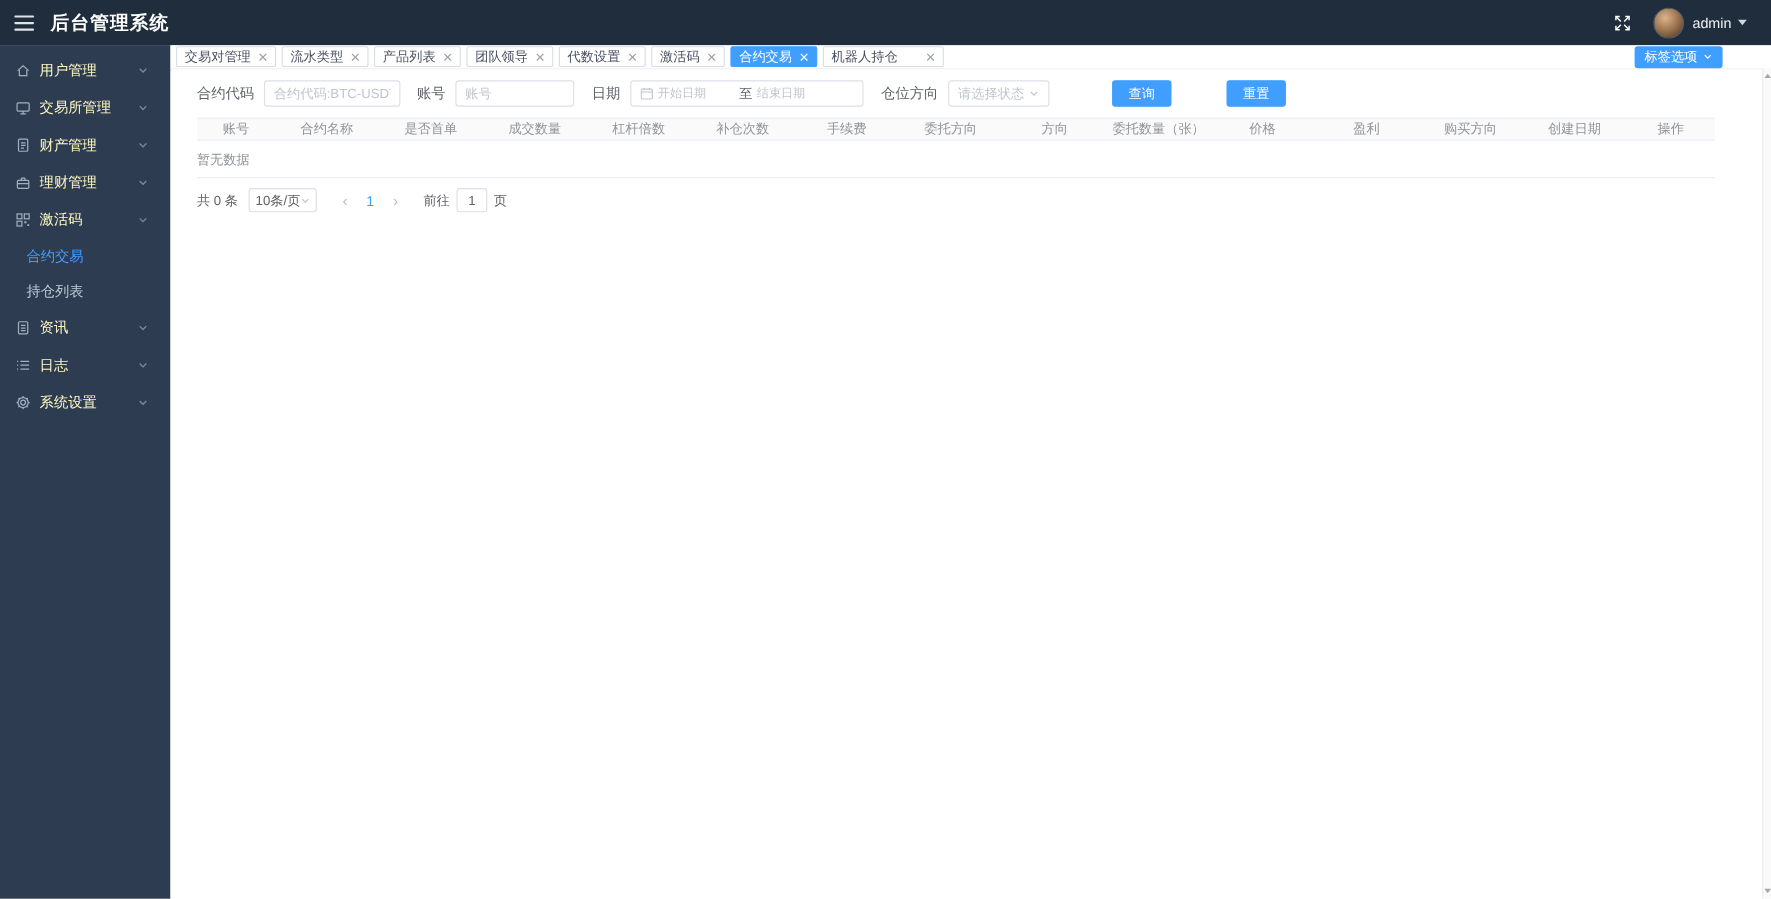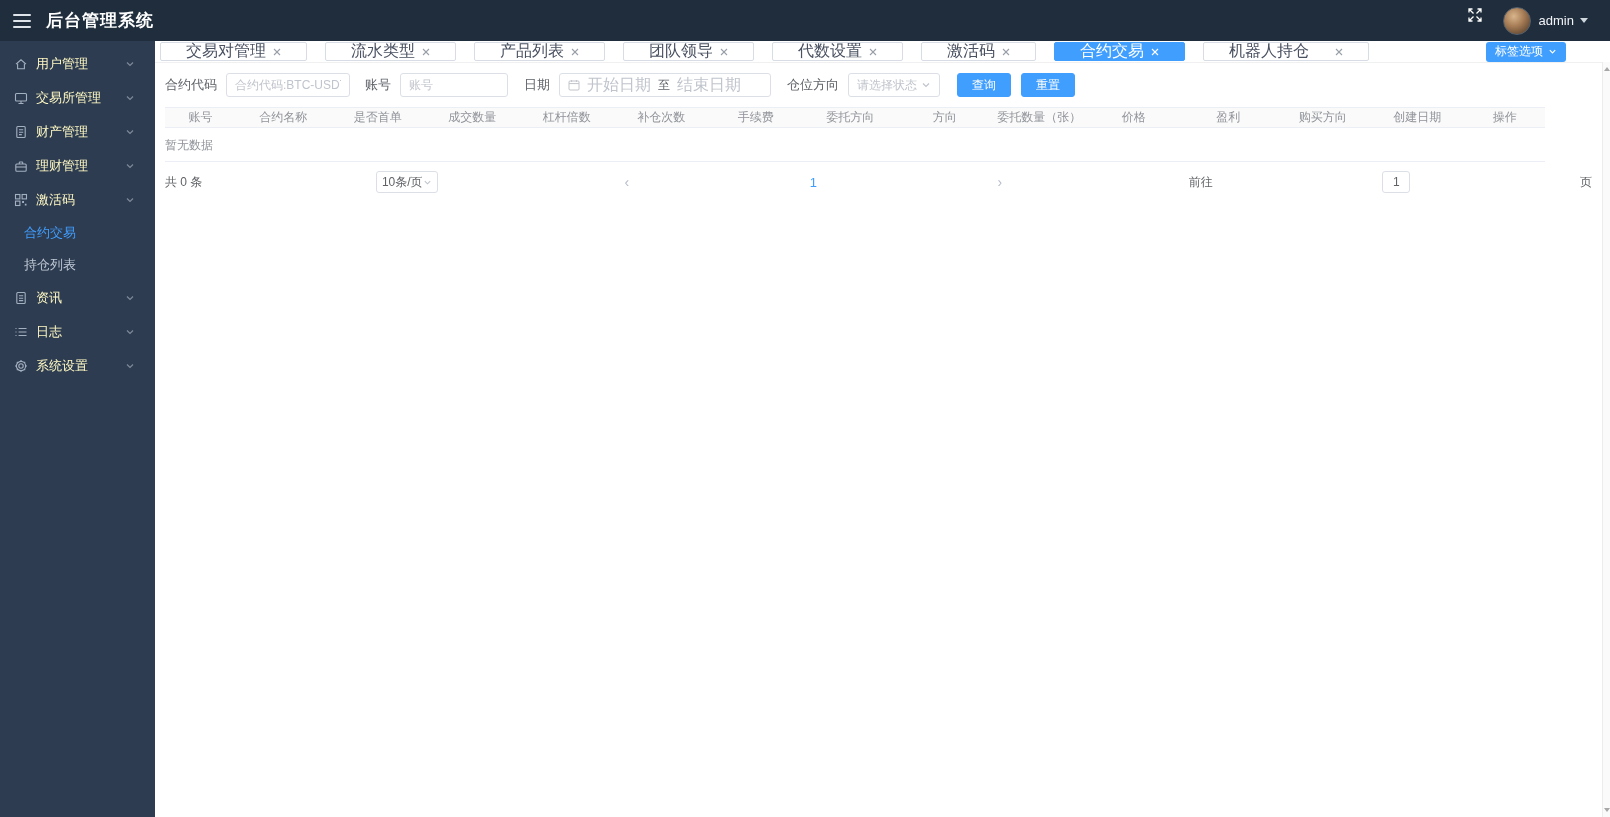--- a/index.html
+++ b/index.html
@@ -6,21 +6,21 @@
   html,body { width:1610px; height:817px; overflow:hidden; background:#fff;
     font-family:"Liberation Sans","DejaVu Sans",sans-serif; }
 
   
   .header { position:absolute; top:0; left:0; width:1610px; height:41px;
     background:#1f2d3c; display:flex; align-items:center; z-index:20; }
   .hamburger { width:18px; height:14px; margin-left:13px; display:flex; flex-direction:column;
     justify-content:space-between; cursor:pointer; }
   .hamburger i { display:block; height:2px; background:#dfe4ea; border-radius:1px; }
   .app-title { color:#ffffff; font-size:17px; font-weight:bold; margin-left:15px; letter-spacing:1px; }
-  .header-right { margin-left:auto; display:flex; }
+  .header-right { margin-left:auto; display:flex; align-items:center; }
   .fullscreen { margin-right:20px; cursor:pointer; display:flex; }
   .avatar { width:28px; height:28px; border-radius:50%; margin-right:8px;
     background:radial-gradient(circle at 38% 32%, #d8b58c 0%, #a97f58 40%, #6f5238 75%, #4a3a2a 100%);
     border:1px solid #55606d; cursor:pointer; }
   .username { color:#f2f4f7; font-size:13px; display:flex; align-items:center; cursor:pointer; margin-right:22px; }
   .caret-down { width:0; height:0; border-left:4px solid transparent; border-right:4px solid transparent;
     border-top:5px solid #cfd6de; margin-left:6px; }
 
   
   .sidebar { position:absolute; top:41px; left:0; bottom:0; width:155px; background:#2e3c51; padding-top:6px; }
@@ -30,68 +30,68 @@
   .menu-label { white-space:nowrap; overflow:hidden; }
   .chev { margin-left:auto; display:flex; opacity:.55; }
   .chev.up svg { transform:rotate(180deg); }
   .sub-item { height:32px; display:flex; align-items:center; padding-left:24px;
     color:#bfc8d5; font-size:13px; cursor:pointer; }
   .sub-item.active { color:#409eff; }
 
   
   .tabbar { position:absolute; left:155px; top:41px; width:1447px; height:22px; background:#fff;
     border-bottom:1px solid #f0f0f0; display:flex; align-items:center; padding-left:5px; z-index:10; }
-  .tab { display:inline-flex; align-items:center; height:19px; padding:0 25px; margin-right:18px;
-    border:1px solid #d8dce5; border-radius:2px; background:#fff; color:#495060; font-size:16px;
+  .tab { display:inline-flex; align-items:center; height:19px; padding:0 7px; margin-right:5px;
+    border:1px solid #d8dce5; border-radius:2px; background:#fff; color:#495060; font-size:12px;
     cursor:pointer; white-space:nowrap; }
   .tab .x { display:flex; margin-left:7px; }
   .tab .x svg line { stroke:#9aa0a9; }
   .tab.active { background:#409eff; border-color:#409eff; color:#fff; }
   .tab.active .x svg line { stroke:#ffffff; }
   .tab.wide .x { margin-left:26px; }
   .tag-options { margin-left:auto; margin-right:36px; background:#409eff; color:#fff; border:none;
     height:20px; padding:0 9px; font-size:12px; border-radius:3px; display:inline-flex; align-items:center;
     cursor:pointer; font-family:inherit; }
   .tag-options .opt-chev { margin-left:5px; display:flex; }
 
   
   .content { position:absolute; left:155px; top:64px; width:1447px; bottom:0; background:#fff;
-    padding:9px 10px 0 10px; }
+    padding:9px 10px 0 24px; }
   .filter-row { display:flex; align-items:center; height:24px; font-size:13px; color:#5f6368; }
   .flabel { margin-right:9px; white-space:nowrap; }
   .tinput { height:24px; border:1px solid #dcdfe6; border-radius:3px; padding:0 8px; font-size:12px;
     color:#606266; outline:none; font-family:inherit; }
   .tinput::placeholder { color:#c0c4cc; }
   .w-code { width:124px; margin-right:15px; }
   .w-account { width:108px; margin-right:16px; }
   .datebox { width:212px; height:24px; border:1px solid #dcdfe6; border-radius:3px; display:flex;
     align-items:center; padding:0 8px; margin-right:16px; }
   .datebox .cal { display:flex; margin-right:4px; }
-  .dinput { border:none; outline:none; width:70px; font-size:16px; color:#8b5cf6; text-align:center;
+  .dinput { border:none; outline:none; width:70px; font-size:11px; color:#8b5cf6; text-align:left;
     font-family:inherit; }
   .dinput::placeholder { color:#c0c4cc; }
   .dsep { font-size:12px; color:#5f6368; padding:0 4px; }
   .selectbox { width:92px; height:24px; border:1px solid #dcdfe6; border-radius:3px; display:flex;
     align-items:center; padding:0 8px; margin-right:17px; cursor:pointer; }
   .selectbox .ph { font-size:12px; color:#c0c4cc; flex:1; white-space:nowrap; overflow:hidden; }
   .btn { height:24px; padding:0 14px; background:#409eff; border:1px solid #409eff; color:#fff;
-    font-size:12px; border-radius:3px; margin-right:10px; cursor:pointer; font-family:inherit; }
+    font-size:12px; border-radius:3px; margin-right:10px; cursor:pointer; font-family:inherit;margin-left:40px; }
 
   
   .table { width:1380px; margin-top:10px; }
   .thead { display:flex; align-items:center; height:21px; background:#fafafa;
     border-top:1px solid #ebeef5; border-bottom:1px solid #ebeef5; }
   .th { flex:1; text-align:center; font-size:12px; color:#909399; white-space:nowrap; overflow:hidden; }
   .th.sm { flex:0.75; }
   .th.md { flex:0.85; }
   .empty-row { height:34px; line-height:34px; font-size:12px; color:#909399;
     border-bottom:1px solid #ebeef5; }
 
   
-  .pager { display:flex; align-items:center; margin-top:9px; font-size:12px; color:#606266;justify-content:space-between; }
+  .pager { display:flex; align-items:center; margin-top:9px; font-size:12px; color:#606266; }
   .total { margin-right:10px; }
   .size-select { width:62px; height:22px; border:1px solid #dcdfe6; border-radius:3px; display:flex;
     align-items:center; padding:0 5px; cursor:pointer; margin-right:14px; }
   .size-select span { flex:1; font-size:12px; color:#606266; white-space:nowrap; }
   .pg-arrow { color:#b4bccc; font-size:14px; padding:0 9px; cursor:pointer; line-height:1; }
   .pg-num { color:#409eff; font-size:13px; padding:0 8px; cursor:pointer; }
   .goto { margin-left:14px; margin-right:6px; }
   .goto-input { width:28px; height:22px; border:1px solid #dcdfe6; border-radius:3px; text-align:center;
     font-size:12px; color:#606266; outline:none; margin-right:6px; font-family:inherit; }
 

